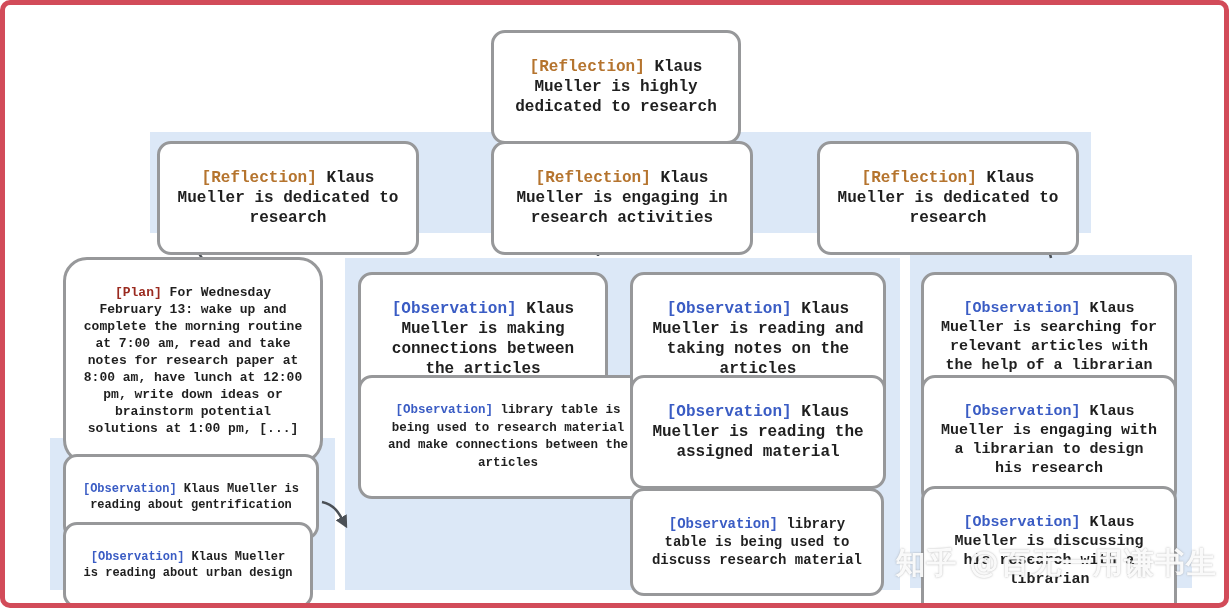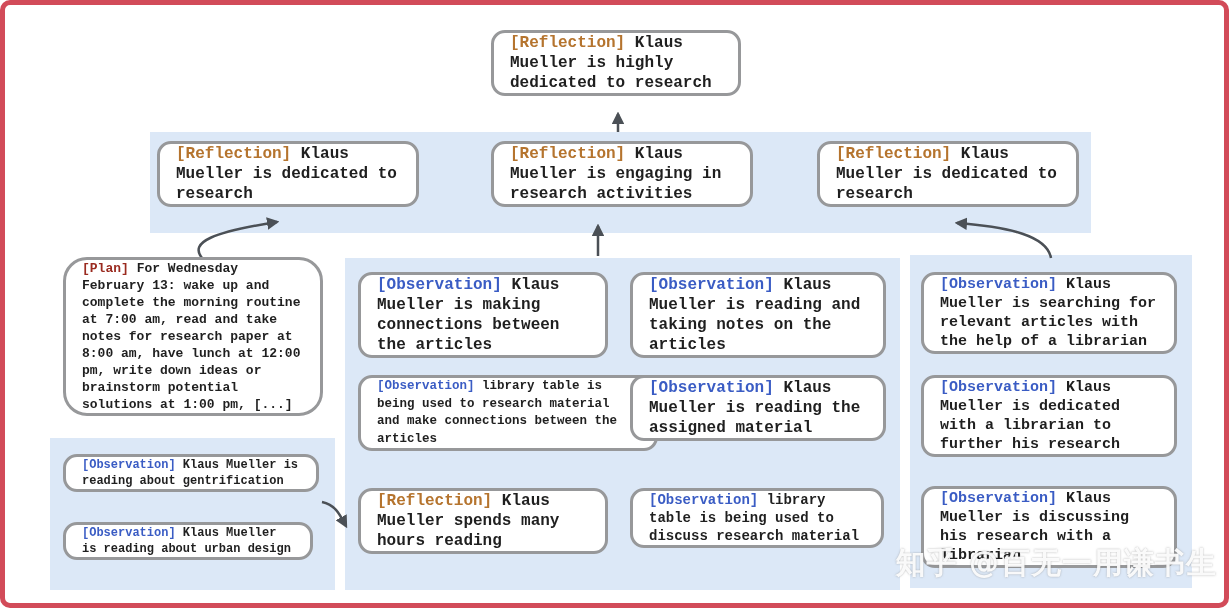--- a/index.html
+++ b/index.html
@@ -17,22 +17,22 @@
     background:#fff;border:5px solid var(--frame-border);border-radius:10px;
     overflow:hidden;font-family:"Liberation Mono","DejaVu Sans Mono",monospace;
   }
   .band{position:absolute;background:var(--band-bg);z-index:0;}
   .arrows{position:absolute;left:0;top:0;z-index:1;pointer-events:none;}
   .arrows path{stroke:var(--arrow);stroke-width:2.5;fill:none;}
   .arrows marker path{fill:var(--arrow);stroke:none;}
   .node{
     position:absolute;z-index:2;background:#fff;
     border:3px solid var(--box-border);border-radius:14px;
-    padding:0 16px;box-sizing:border-box;
-    font-weight:bold;color:#1f1f1f;word-spacing:normal;
+    padding:24px 16px;box-sizing:border-box;
+    font-weight:bold;color:#1f1f1f;word-spacing:normal;text-align:center;
   }
   .tag.reflection{color:var(--tag-reflection);}
   .tag.observation{color:var(--tag-observation);}
   .tag.plan{color:var(--tag-plan);}
   .fs16{font-size:16px;line-height:20px;}
   .fs15{font-size:15px;line-height:19px;}
   .fs14{font-size:14px;line-height:18px;}
   .fs13{font-size:13px;line-height:17px;border-radius:24px;}
   .fs12x5{font-size:12.5px;line-height:17.5px;}
   .fs12{font-size:12px;line-height:16px;}
@@ -107,24 +107,20 @@
   <div class="node fs16" style="left:353px;top:267px;width:250px">
     <span class="tag observation">[Observation]</span>
     <span>Klaus Mueller is making connections between the articles</span>
   </div>
 
   <div class="node fs12x5" style="left:353px;top:370px;width:300px">
     <span class="tag observation">[Observation]</span>
     <span>library table is being used to research material and make connections between the articles</span>
   </div>
 
-  <div class="node fs16" style="left:353px;top:483px;width:250px">
-    <span class="tag reflection">[Reflection]</span>
-    <span>Klaus Mueller spends many hours reading</span>
-  </div>
 
   <div class="node fs16" style="left:625px;top:267px;width:256px">
     <span class="tag observation">[Observation]</span>
     <span>Klaus Mueller is reading and taking notes on the articles</span>
   </div>
 
   <div class="node fs16" style="left:625px;top:370px;width:256px">
     <span class="tag observation">[Observation]</span>
     <span>Klaus Mueller is reading the assigned material</span>
   </div>
@@ -134,21 +130,21 @@
     <span>library table is being used to discuss research material</span>
   </div>
 
   <div class="node fs15" style="left:916px;top:267px;width:256px">
     <span class="tag observation">[Observation]</span>
     <span>Klaus Mueller is searching for relevant articles with the help of a librarian</span>
   </div>
 
   <div class="node fs15" style="left:916px;top:370px;width:256px">
     <span class="tag observation">[Observation]</span>
-    <span>Klaus Mueller is dedicated with a librarian to further his research</span>
+    <span>Klaus Mueller is engaging with a librarian to design his research</span>
   </div>
 
   <div class="node fs15" style="left:916px;top:481px;width:256px">
     <span class="tag observation">[Observation]</span>
     <span>Klaus Mueller is discussing his research with a librarian</span>
   </div>
 
   <div class="watermark">知乎 @百无一用谦书生</div>
 </div>
 

